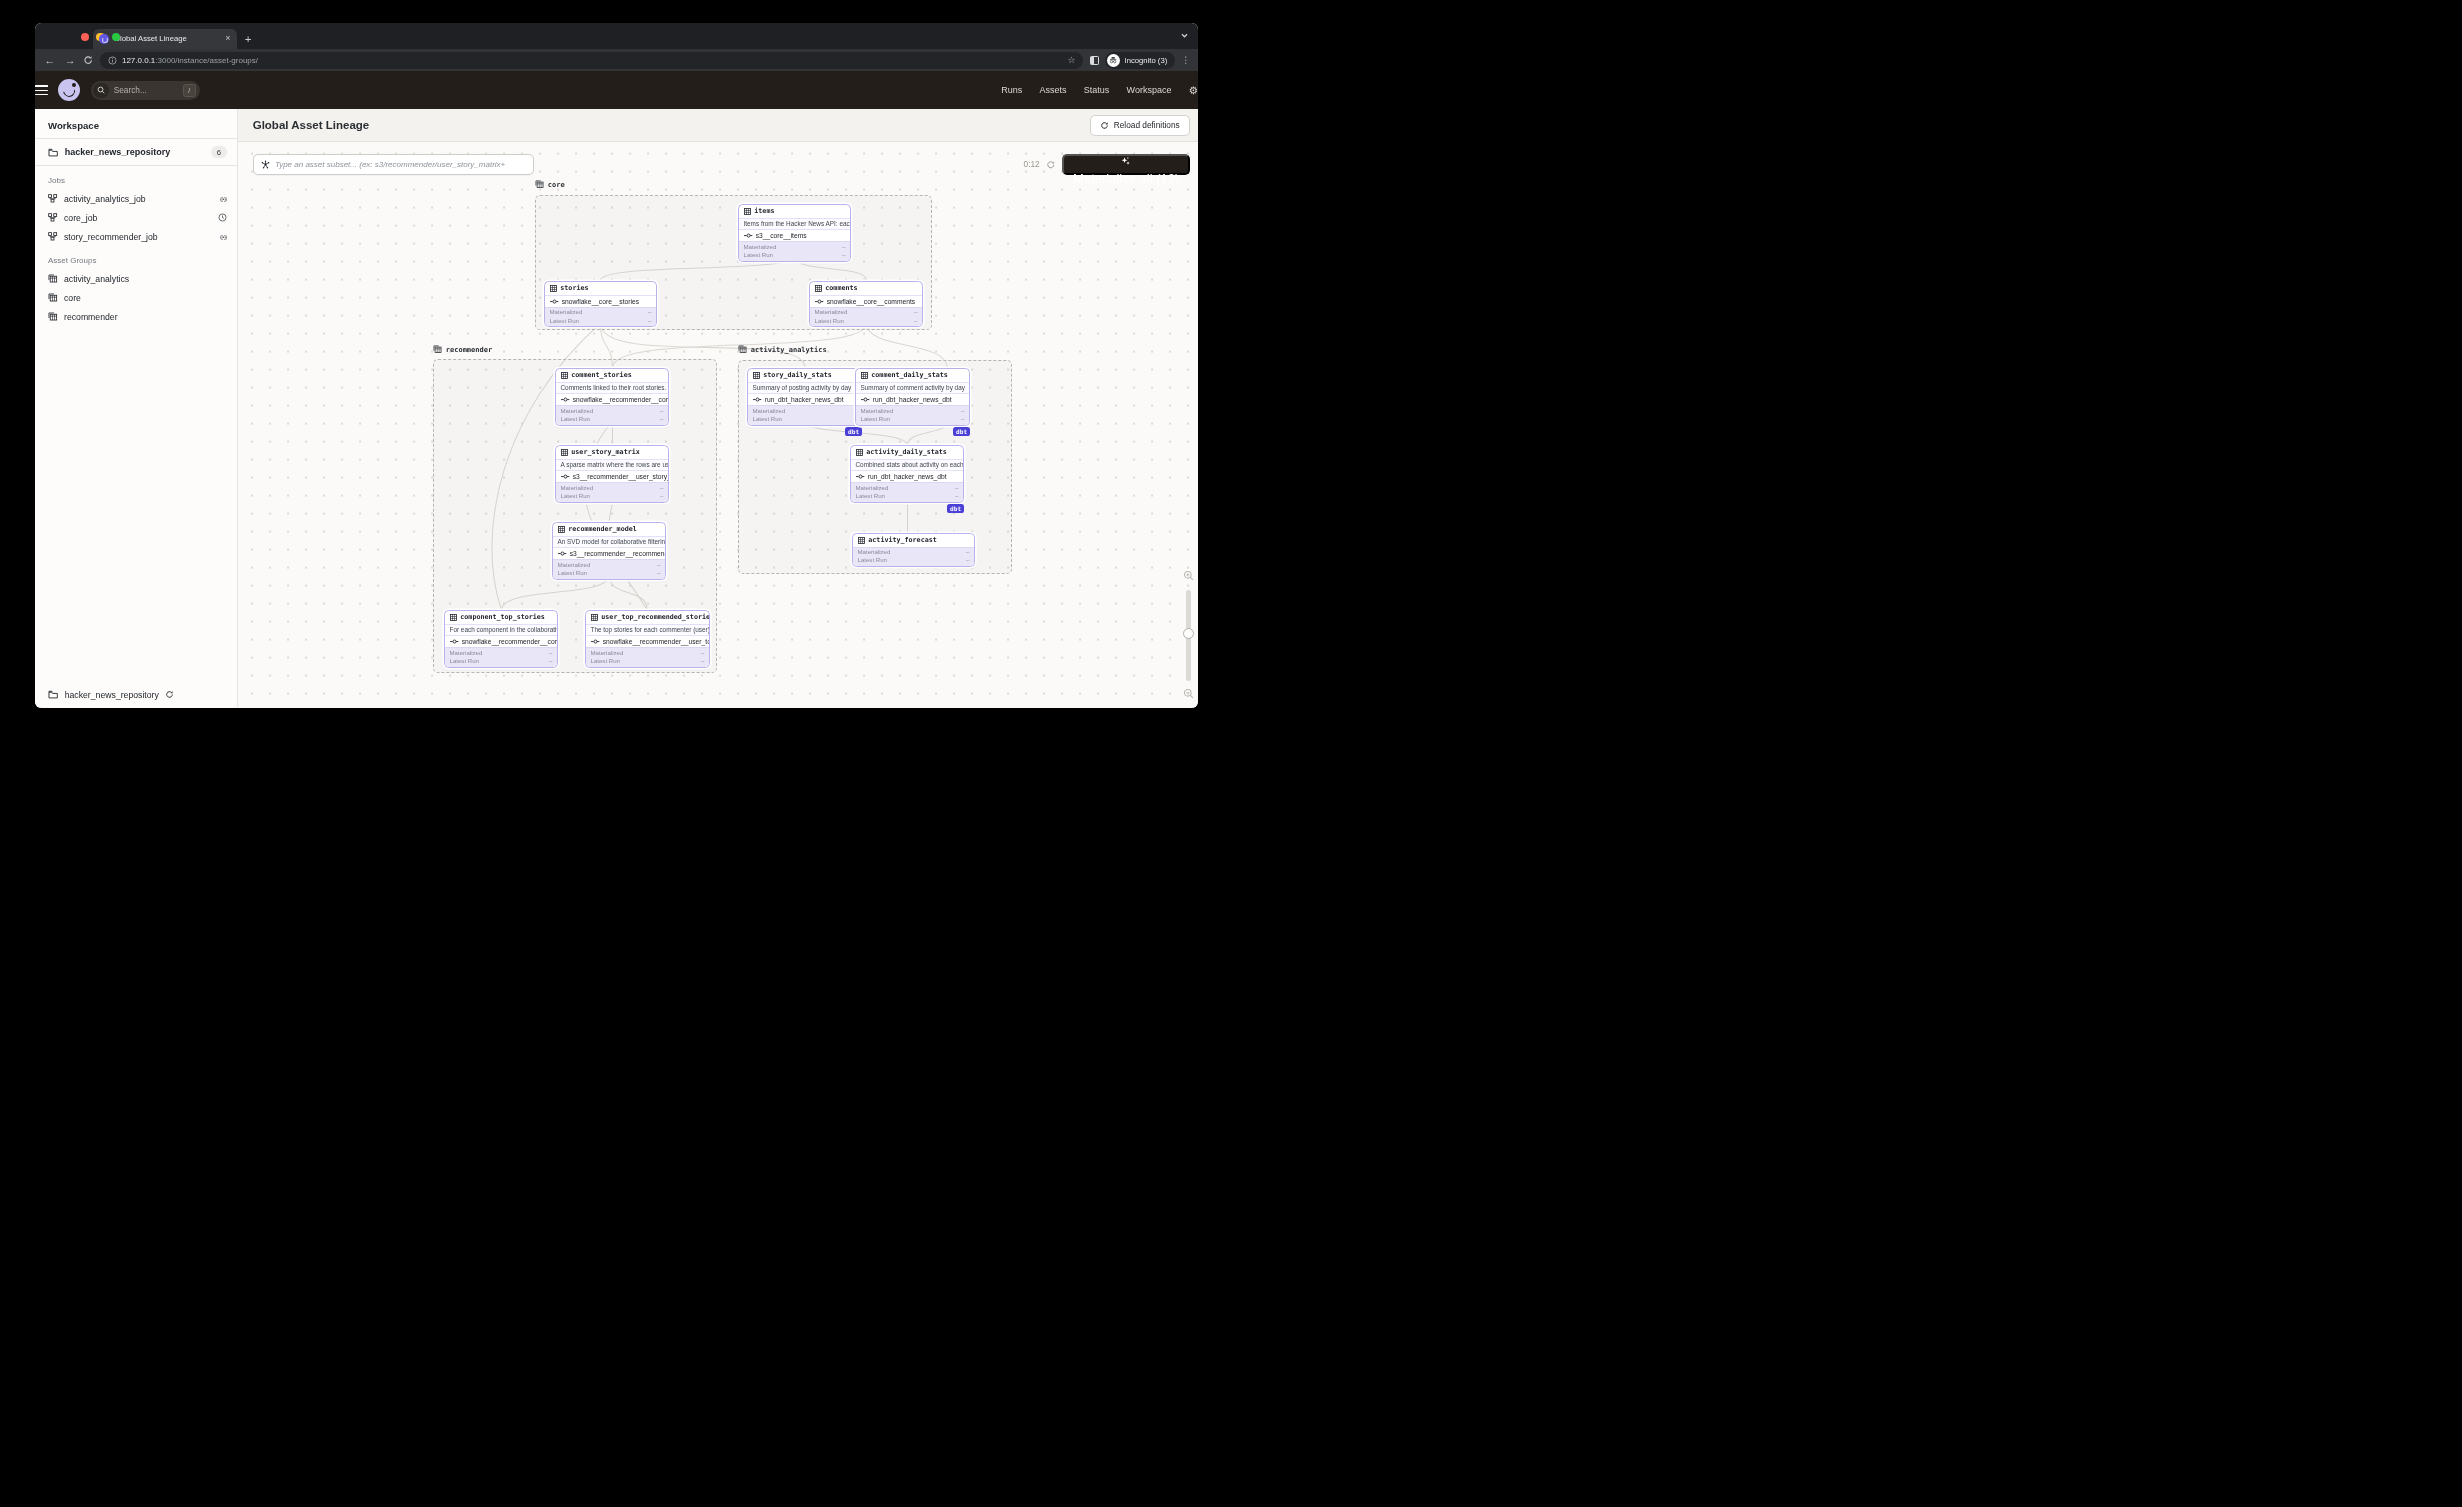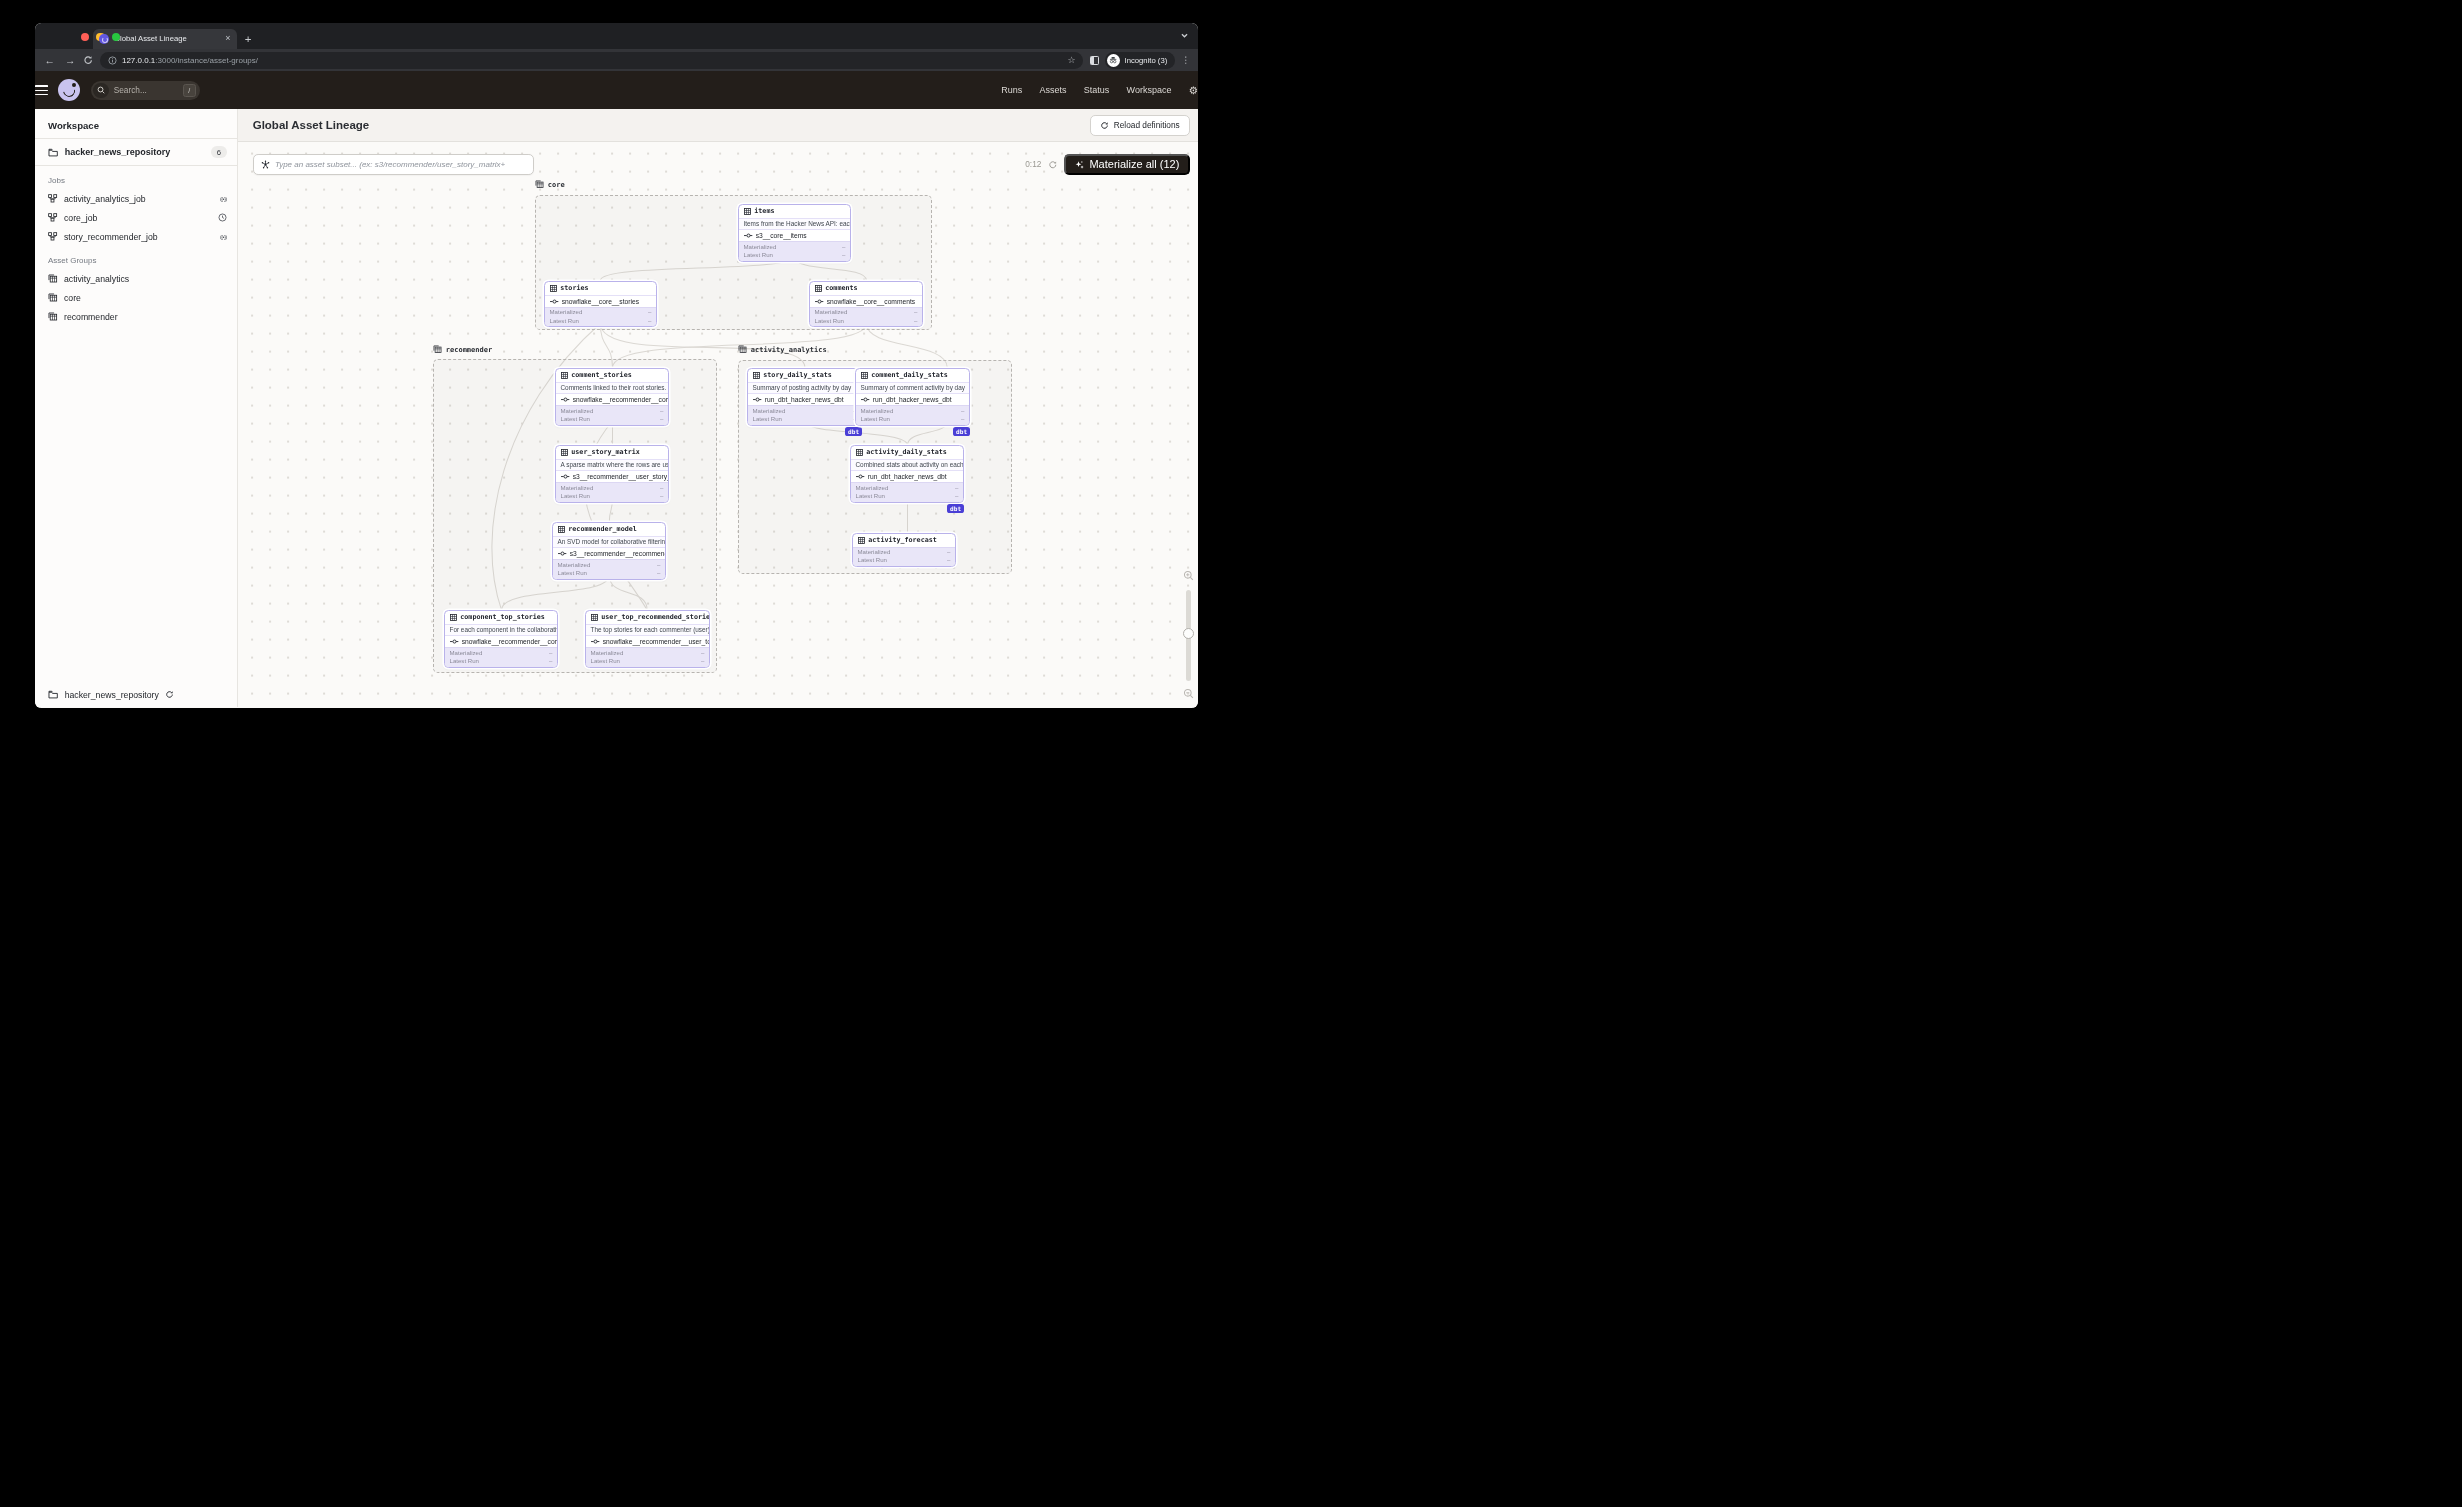--- a/index.html
+++ b/index.html
@@ -67,21 +67,21 @@
   .page-title { font-size:11.5px; font-weight:bold; color:#2b2e33; }
   .btn-reload { display:flex; align-items:center; gap:5.1px; background:#fff; border:0.6px solid #d4d2ce; border-radius:5.1px; height:21px; padding:0 9px; font-size:8.3px; color:#23262b; }
 
   .graph { position:relative; flex:1; background-color:#fbfaf8; background-image:radial-gradient(circle,#dedbd6 0.8px,transparent 1px); background-size:18px 18px; background-position:5.1px 2.6px; overflow:hidden; }
   .filter-input { position:absolute; left:15.4px; top:11.5px; width:281px; height:21px; background:#fff; border:0.6px solid #cfcdc9; border-radius:5.1px; display:flex; align-items:center; gap:5.1px; padding:0 6.4px; box-shadow:0 0.6px 1.3px rgba(0,0,0,.04); }
   .filter-input input { border:none; outline:none; flex:1; font-size:8px; color:#3a3e44; font-family:"Liberation Sans",sans-serif; min-width:0;font-style:italic; }
   .filter-input input::placeholder { color:#8e939b; }
   .graph-actions { position:absolute; right:7.7px; top:11.5px; display:flex; align-items:center; gap:6.4px; }
   .timer { font-size:8.3px; color:#9a9892; }
   .refresh-gray { color:#9a9892; }
-  .btn-materialize { display:flex; align-items:center; gap:5.1px; background:#231e1a; color:#fff; border-radius:5.1px; height:21px; padding:0 9px; font-size:11px; }
+  .btn-materialize { display:flex; align-items:center; gap:5.1px; background:#231e1a; color:#fff; border-radius:5.1px; height:21px; padding:0 9px; font-size:13px;flex-direction:column; }
 
   .agroup { position:absolute; border:1px dashed #b7b4b0; border-radius:5.1px; background:rgba(125,118,106,0.045); }
   .agroup-label { position:absolute; display:flex; align-items:center; gap:3.8px; font-family:"DejaVu Sans Mono",monospace; font-size:7px; font-weight:bold; color:#2a2d33; }
 
   .edges { position:absolute; inset:0; }
 
   .node { position:absolute; background:#fff; border:0.6px solid #b9b2ea; border-radius:4.5px; box-shadow:0 0 0 1.6px #fff,0 0.6px 2.6px rgba(40,35,80,.10); }
   .n-title { display:flex; align-items:center; gap:3.8px; padding:1.9px 4.5px; height:12.2px; font-family:"DejaVu Sans Mono",monospace; font-size:6.7px; font-weight:bold; color:#21242c; white-space:nowrap; overflow:hidden; }
   .n-desc { padding:1.3px 4.5px; height:11.5px; font-size:6.4px; color:#40474f; border-top:0.6px solid #e4e0f7; background:#fcfbff; white-space:nowrap; overflow:hidden; }
   .n-kind { display:flex; align-items:center; gap:3.2px; padding:1.3px 4.5px; height:12.2px; border-top:0.6px solid #e4e0f7; font-size:6.7px; color:#22252b; white-space:nowrap; overflow:hidden; }
@@ -631,21 +631,21 @@
                   <span>–</span>
                 </div>
               <div class="fr">
                   <span>Latest Run</span>
                   <span>–</span>
                 </div>
             </div>
             <div class="dbt-badge">dbt</div>
           </div>
 
-          <div class="node" style="left:614px;top:391px;width:104px;">
+          <div class="node" style="left:614px;top:391px;width:123px;">
             <div class="n-title">
                 <svg class="ic" width="7" height="7" viewBox="0 0 12 12">
                   <rect x="1" y="1" width="10" height="10" fill="none" stroke="#21242c" stroke-width="1.4"></rect>
                   <path d="M1 4.3 h10 M4.3 1 v10 M7.6 1 v10 M1 7.6 h10" stroke="#21242c" stroke-width="1"></path>
                 </svg>
                 <span>activity_forecast</span>
               </div>
             <div class="n-foot">
               <div class="fr">
                   <span>Materialized</span>

